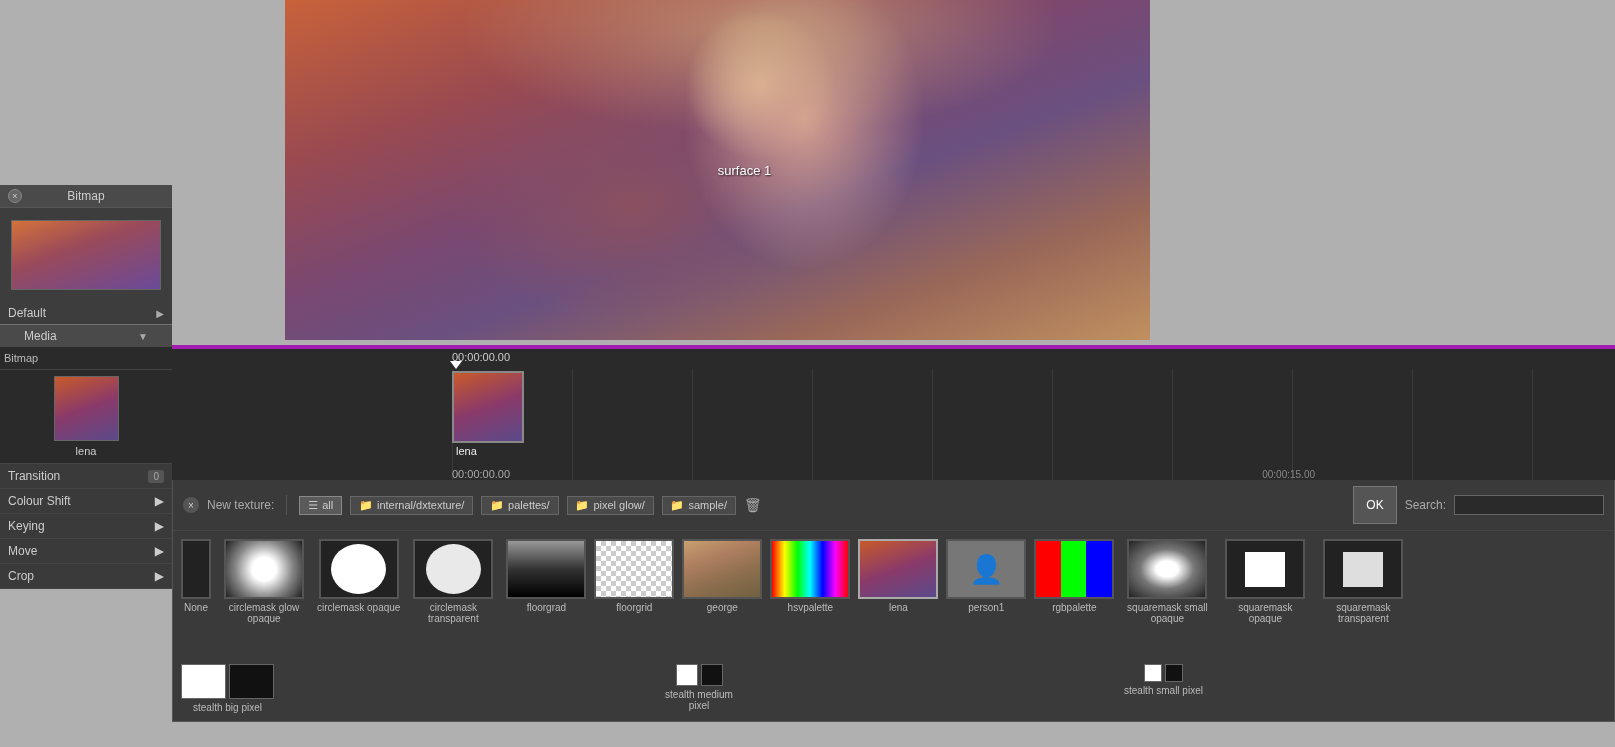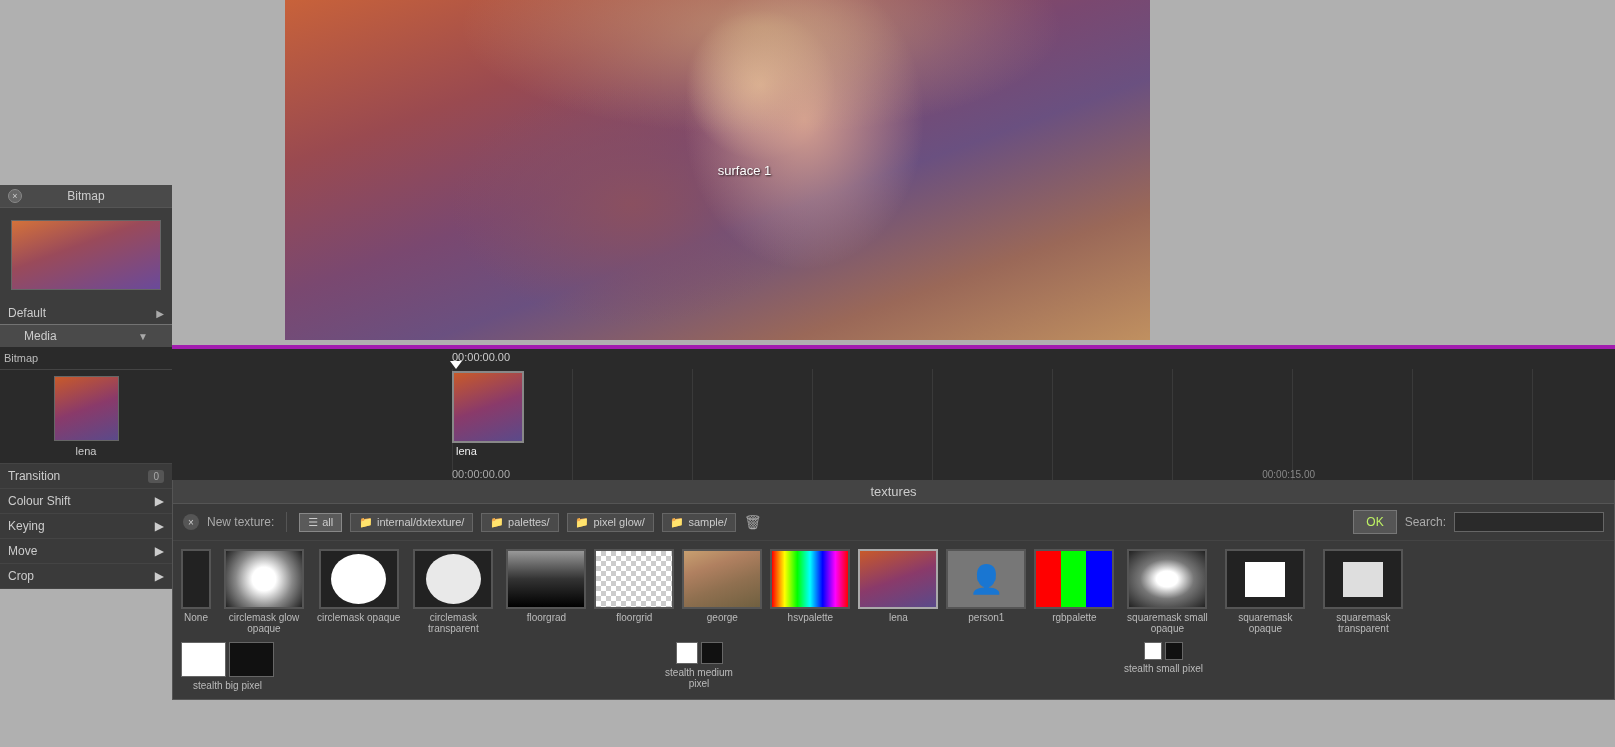--- a/index.html
+++ b/index.html
@@ -171,22 +171,22 @@
     }
 
     .texture-toolbar-label {
       color: #aaa;
       font-size: 12px;
     }
 
     .ok-btn {
       background: #555;
       border: 1px solid #777;
-      color: #bef264;
-      padding: 4px 12px;
+      color: #ffffff;
+      padding: 11px 12px;
       cursor: pointer;
       font-size: 12px;
     }
 
     .search-box {
       background: #2a2a2a;
       border: 1px solid #666;
       color: #ddd;
       padding: 2px 6px;
       font-size: 12px;
@@ -251,20 +251,21 @@
       color: #bbb;
       text-align: center;
       margin-top: 3px;
       max-width: 90px;
     }
 
     .stealth-item {
       display: flex;
       flex-direction: column;
       align-items: center;
+      margin-top: 32px;
     }
 
     
     .checker {
       background-image:
         linear-gradient(45deg, #ccc 25%, transparent 25%),
         linear-gradient(-45deg, #ccc 25%, transparent 25%),
         linear-gradient(45deg, transparent 75%, #ccc 75%),
         linear-gradient(-45deg, transparent 75%, #ccc 75%);
       background-size: 10px 10px;
@@ -419,23 +420,20 @@
   </div>
   <div style="position:absolute;left:284px;top:96px;font-size:11px;color:#eee;">lena</div>
 
   <div class="end-time">00:00:15.00</div>
 
   <div style="position:absolute;left:280px;bottom:5px;font-size:11px;color:#aaa;">00:00:00.00</div>
 </div>
 
 <div id="texture-dialog">
 
-  <div class="texture-dialog-header">
-    <span>textures</span>
-  </div>
 
   <div class="texture-toolbar">
 
     <div style="width:16px;height:16px;background:#555;border-radius:50%;display:flex;align-items:center;justify-content:center;cursor:pointer;color:#ccc;font-size:10px;">×</div>
 
     <span class="texture-toolbar-label">New texture:</span>
 
     <div class="separator"></div>
 
     <div class="filter-btn active">

